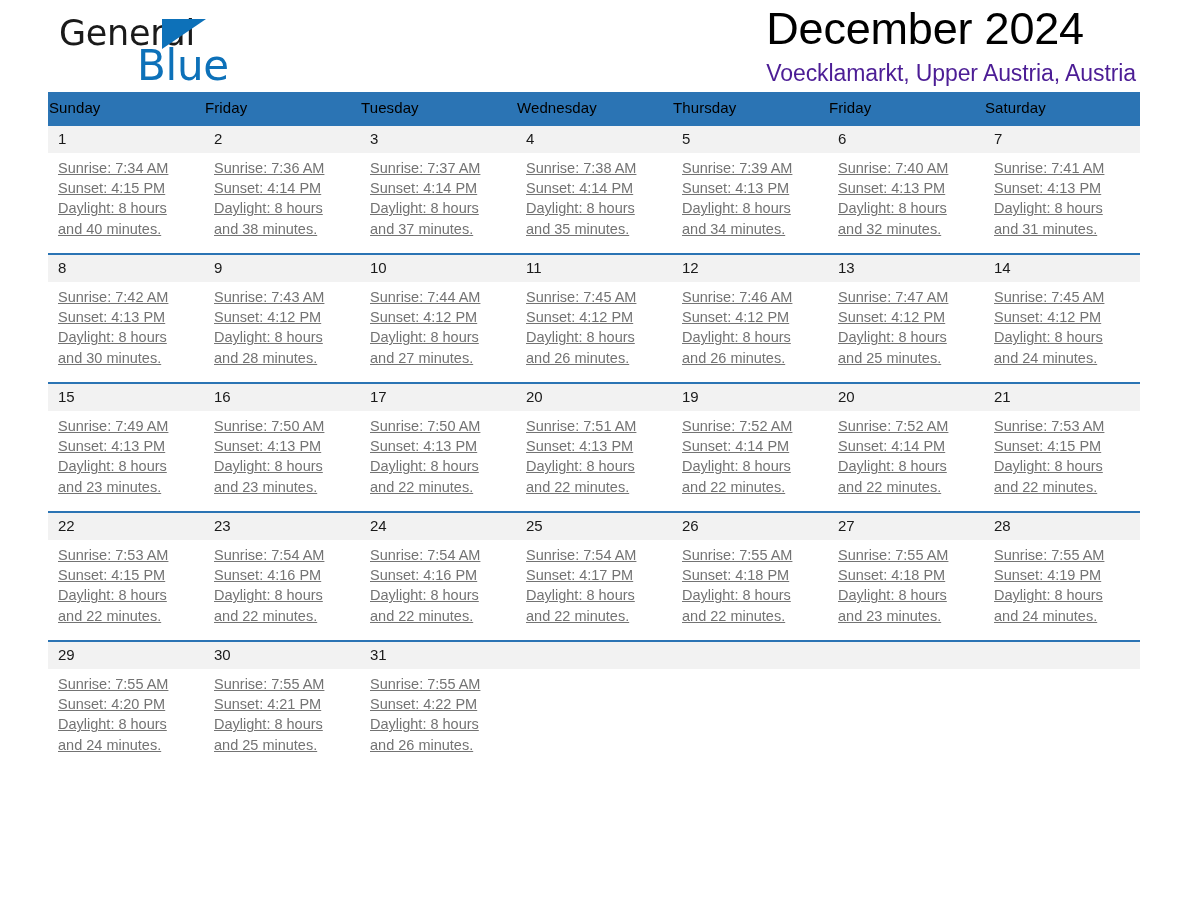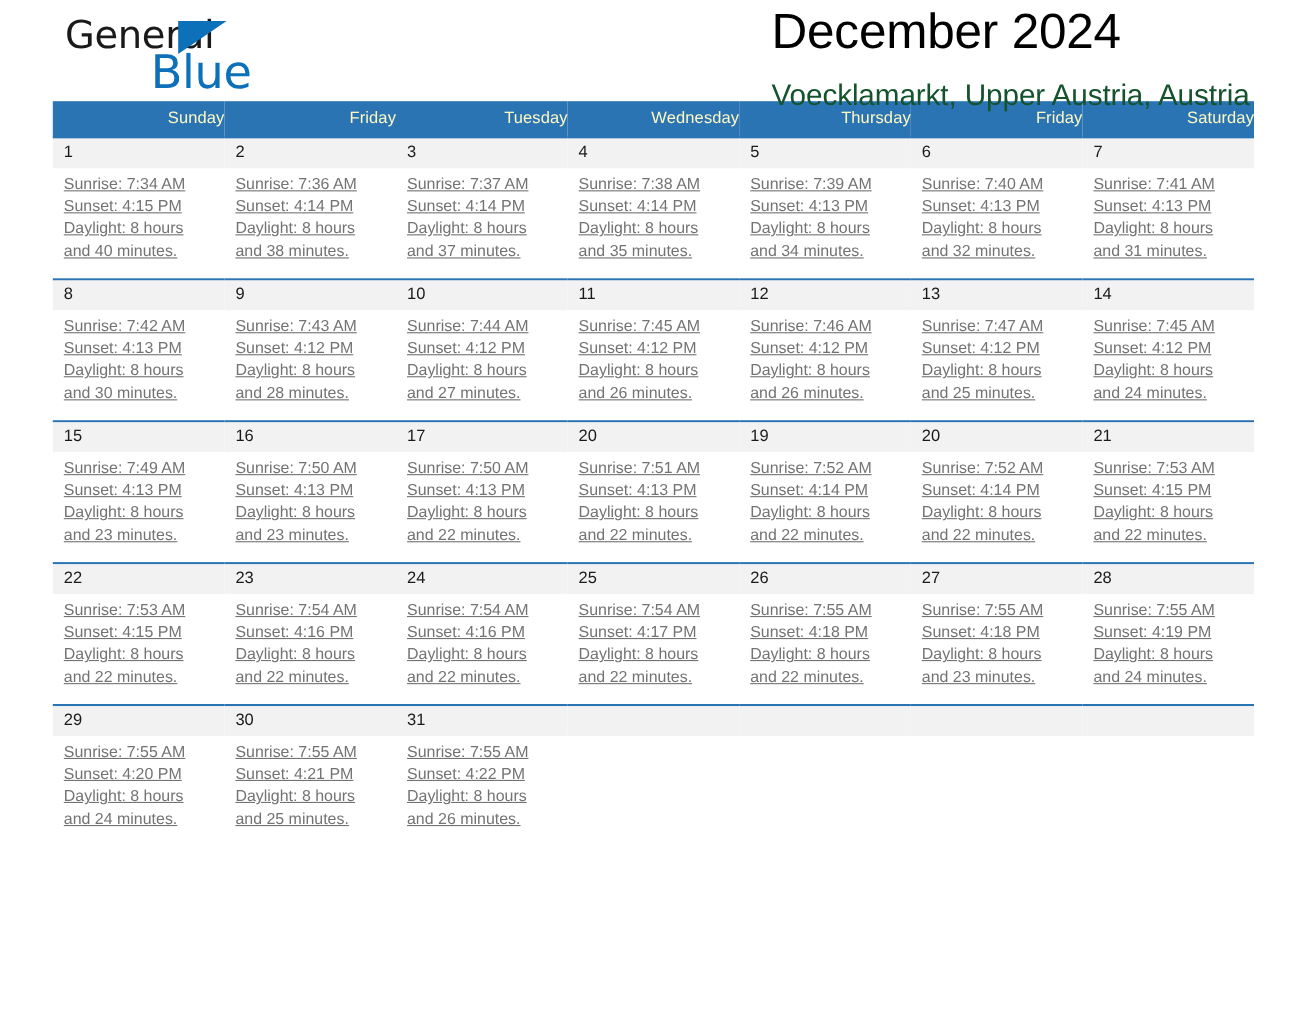--- a/index.html
+++ b/index.html
@@ -73,43 +73,43 @@
     text-align: left;
   }
   .month-title {
     font-size: 45px;
     line-height: 58px;
     font-weight: 400;
     color: #000;
     letter-spacing: -0.2px;
   }
   .location {
-    font-size: 27px;
+    font-size: 23px;
     line-height: 30px;
     font-weight: 400;
-    color: #14532d;
-    margin-top: 13px;
+    color: #4c1d95;
+    margin-top: 0;
     letter-spacing: -0.1px;
   }
 
   
   .calendar {
     width: 1092px;
     border-collapse: collapse;
     table-layout: fixed;
   }
   .calendar col { width: 156px; }
 
   thead th {
     background: #2b74b4;
-    color: #fef9c3;
+    color: #000000;
     font-size: 15px;
     font-weight: 400;
-    text-align: right;
-    padding: 7px 0 8px 20px;
+    text-align: left;
+    padding: 7px 0 8px 1px;
     height: 16px;
     letter-spacing: 0.1px;
   }
 
   tbody td {
     vertical-align: top;
     padding: 0;
     border-top: 2px solid #2b74b4;
     background: #ffffff;
   }

